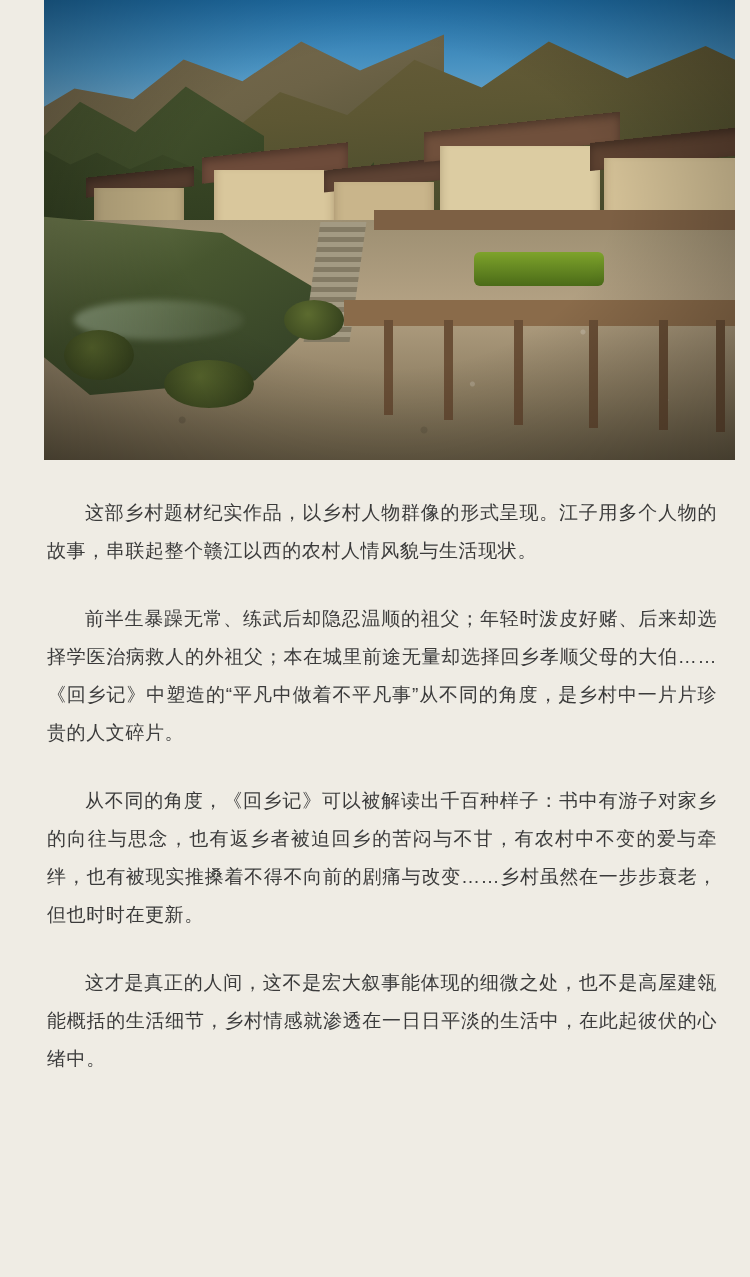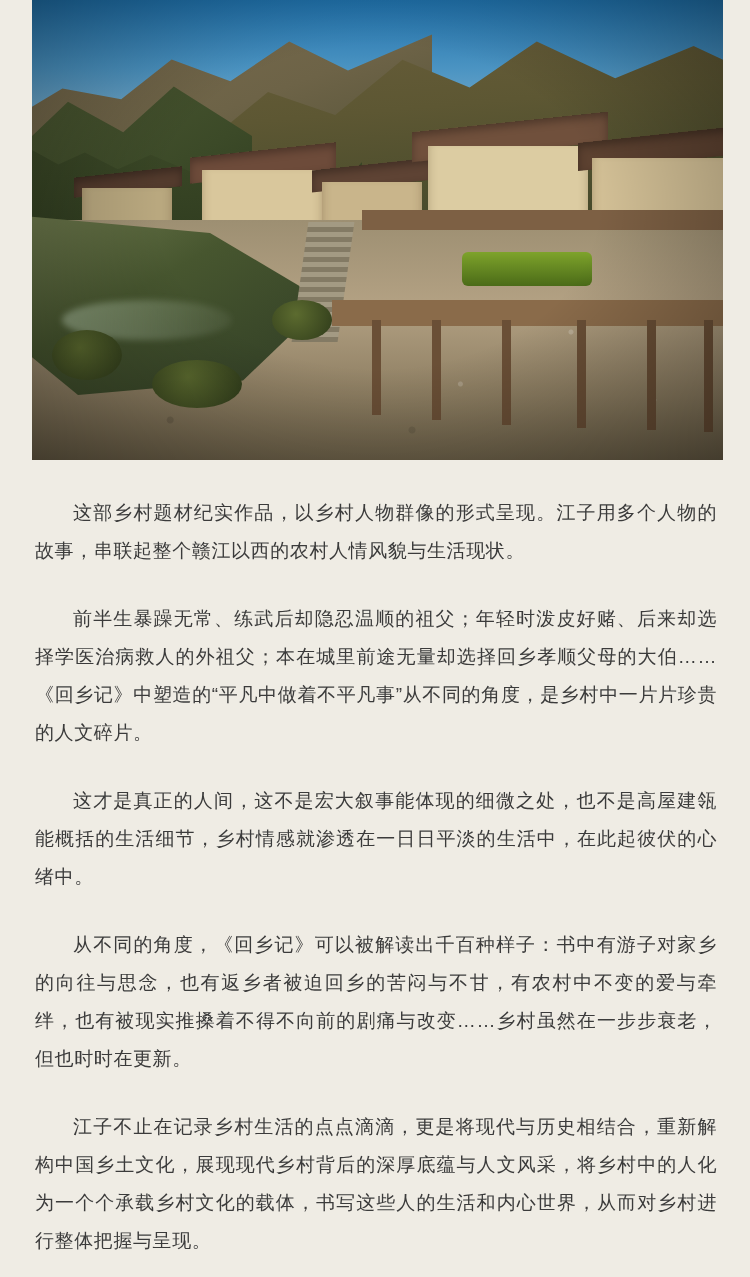--- a/index.html
+++ b/index.html
@@ -12,21 +12,21 @@
     min-height: 1277px;
     font-family: "Liberation Sans", sans-serif;
     color: #3a3a3a;
   }
   .page {
     position: relative;
     width: 750px;
     min-height: 1277px;
     background: #efece4;
     box-sizing: border-box;
-    padding: 0 0 0 4px;
+    padding: 0 0 0 16px;
   }
   .hero-wrap {
     padding: 0 31px 0 28px;
     box-sizing: border-box;
   }
   .hero {
     position: relative;
     width: 691px;
     height: 460px;
     overflow: hidden;
@@ -230,19 +230,18 @@
       <div class="shrub" style="left:120px; top:360px; width:90px; height:48px;"></div>
       <div class="shrub" style="left:240px; top:300px; width:60px; height:40px;"></div>
 
       <div class="vignette"></div>
     </div>
   </div>
 
   <div class="article">
     <p class="para">这部乡村题材纪实作品，以乡村人物群像的形式呈现。江子用多个人物的故事，串联起整个赣江以西的农村人情风貌与生活现状。</p>
     <p class="para">前半生暴躁无常、练武后却隐忍温顺的祖父；年轻时泼皮好赌、后来却选择学医治病救人的外祖父；本在城里前途无量却选择回乡孝顺父母的大伯……《回乡记》中塑造的“平凡中做着不平凡事”从不同的角度，是乡村中一片片珍贵的人文碎片。</p>
+    <p class="para">从不同的角度，《回乡记》可以被解读出千百种样子：书中有游子对家乡的向往与思念，也有返乡者被迫回乡的苦闷与不甘，有农村中不变的爱与牵绊，也有被现实推搡着不得不向前的剧痛与改变……乡村虽然在一步步衰老，但也时时在更新。</p>
     <p class="para">这才是真正的人间，这不是宏大叙事能体现的细微之处，也不是高屋建瓴能概括的生活细节，乡村情感就渗透在一日日平淡的生活中，在此起彼伏的心绪中。</p>
-    <p class="para">从不同的角度，《回乡记》可以被解读出千百种样子：书中有游子对家乡的向往与思念，也有返乡者被迫回乡的苦闷与不甘，有农村中不变的爱与牵绊，也有被现实推搡着不得不向前的剧痛与改变……乡村虽然在一步步衰老，但也时时在更新。</p>
-    <p class="para">江子不止在记录乡村生活的点点滴滴，更是将现代与历史相结合，重新解构中国乡土文化，展现现代乡村背后的深厚底蕴与人文风采，将乡村中的人化为一个个承载乡村文化的载体，书写这些人的生活和内心世界，从而对乡村进行整体把握与呈现。</p>
 
   </div>
 
 </div>
 
 </body></html>

